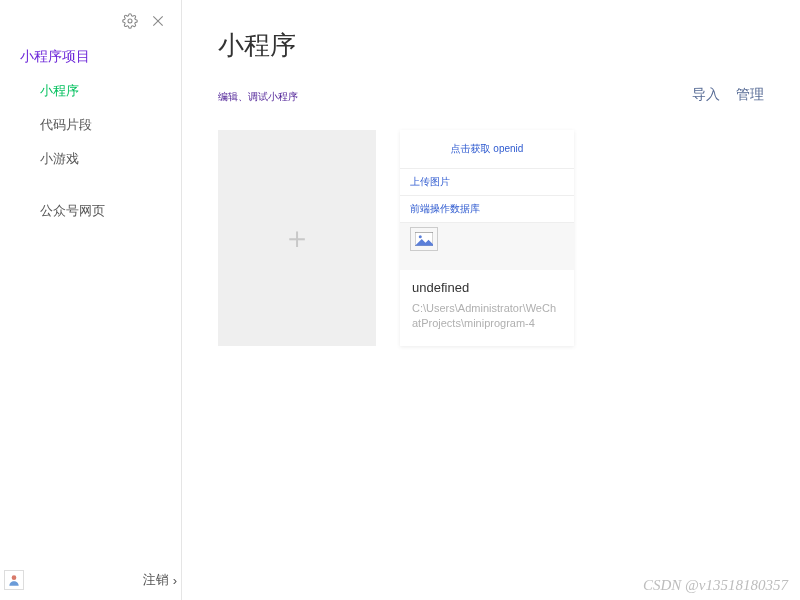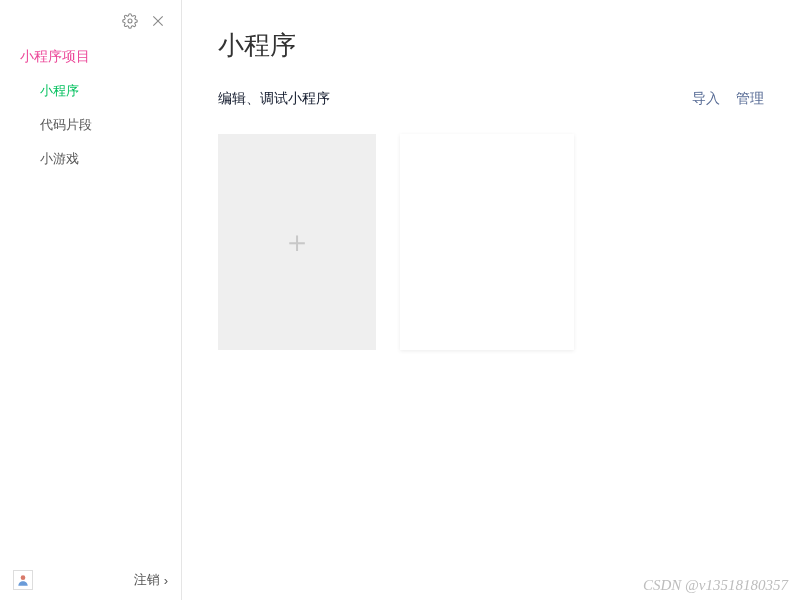--- a/index.html
+++ b/index.html
@@ -2,31 +2,31 @@
 <html><head>
 <meta charset="utf-8">
 <style>
   * { margin: 0; padding: 0; box-sizing: border-box; }
   body { font-family: -apple-system, "Segoe UI", "PingFang SC", "Microsoft YaHei", sans-serif; width: 800px; height: 600px; overflow: hidden; background: #fff; position: relative; }
   .app { display: flex; width: 100%; height: 100%; }
   .sidebar { width: 182px; height: 100%; background: #fff; position: relative; border-right: 1px solid #e5e5e5; }
   .top-icons { display: flex; justify-content: flex-end; gap: 10px; padding: 12px 14px 10px 0; }
   .icon-btn { width: 18px; height: 18px; display: flex; align-items: center; justify-content: center; color: #888; cursor: pointer; }
   .icon-btn svg { width: 16px; height: 16px; }
-  .section-title { font-size: 14px; color: #ec4899; padding: 8px 0 8px 20px; }
+  .section-title { font-size: 14px; color: #6d28d9; padding: 8px 0 8px 20px; }
   .nav-item { font-size: 13px; padding: 8px 0 8px 40px; color: #555; cursor: pointer; }
   .nav-item.active { color: #07c160; }
-  .sidebar-bottom { position: absolute; bottom: 10px; left: 0; right: 0; display: flex; align-items: center; justify-content: space-between; padding: 0 13px; }
+  .sidebar-bottom { position: absolute; bottom: 10px; left: 0; right: 0; display: flex; align-items: center; justify-content: space-between; padding: 0 4px; }
   .avatar { width: 20px; height: 20px; border: 1px solid #ddd; display: flex; align-items: center; justify-content: center; }
   .avatar svg { width: 14px; height: 14px; }
   .logout { font-size: 13px; color: #555; cursor: pointer; display: flex; align-items: center; gap: 4px; }
   .content { flex: 1; background: #fff; padding: 28px 36px 0 36px; position: relative; }
   .content-header { display: flex; justify-content: space-between; align-items: flex-end; margin-bottom: 26px; }
   .title-block .main-title { font-size: 26px; font-weight: 400; color: #333; margin-bottom: 12px; }
-  .title-block .subtitle { font-size: 14px; color: #0f172a; margin-top: 27px; }
+  .title-block .subtitle { font-size: 10px; color: #4c1d95; margin-top: 27px; }
   .header-actions { display: flex; gap: 16px; font-size: 14px; color: #576b95; }
   .header-actions span { cursor: pointer; }
   .projects { display: flex; gap: 24px; }
   .new-project { width: 158px; height: 216px; background: #efefef; display: flex; align-items: center; justify-content: center; cursor: pointer; }
   .plus { font-size: 30px; color: #c8c8c8; font-weight: 300; line-height: 1; }
   .project-card { width: 174px; background: #fff; box-shadow: 0 1px 4px rgba(0,0,0,0.08); cursor: pointer; }
   .preview { width: 100%; height: 140px; background: #f7f7f7; position: relative; overflow: hidden; font-size: 10px; }
   .pv-row { background: #fff; border-bottom: 1px solid #eee; color: #2f5bd0; padding: 6px 10px; }
   .pv-row.center { text-align: center; font-weight: 500; padding: 12px 10px; }
   .pv-img { padding: 4px 10px 0 10px; }
@@ -56,20 +56,21 @@
           </svg>
       </div>
     </div>
 
     <div class="section-title">小程序项目</div>
     <div class="nav-item active">小程序</div>
     <div class="nav-item">代码片段</div>
     <div class="nav-item">小游戏</div>
 
     <div style="height:18px"></div>
+    <div class="nav-item">公众号网页</div>
 
     <div class="sidebar-bottom">
       <div class="avatar">
         <svg viewBox="0 0 24 24">
             <circle cx="12" cy="8" r="4" fill="#d87a6a"></circle>
             <path d="M4 22c0-4.4 3.6-8 8-8s8 3.6 8 8" fill="#6a9bd8"></path>
           </svg>
       </div>
       <div class="logout">
         <span>注销</span>
@@ -89,18 +90,36 @@
         <span>管理</span>
       </div>
     </div>
 
     <div class="projects">
       <div class="new-project">
         <div class="plus">＋</div>
       </div>
 
       <div class="project-card">
+        <div class="preview">
+          <div class="pv-row center">点击获取 openid</div>
+          <div class="pv-row">上传图片</div>
+          <div class="pv-row">前端操作数据库</div>
+          <div class="pv-img">
+            <div class="pv-img-box">
+              <svg viewBox="0 0 24 18">
+                  <rect x="0" y="0" width="24" height="18" fill="#fff" stroke="#888" stroke-width="1"></rect>
+                  <circle cx="7" cy="6" r="2" fill="#5b7fd9"></circle>
+                  <path d="M0 18 L9 9 L14 14 L18 10 L24 16 L24 18 Z" fill="#5b7fd9"></path>
+                </svg>
+            </div>
+          </div>
+        </div>
+        <div class="card-info">
+          <div class="proj-name">undefined</div>
+          <div class="proj-path">C:\Users\Administrator\WeChatProjects\miniprogram-4</div>
+        </div>
       </div>
     </div>
 
     <div class="watermark">CSDN @v13518180357</div>
   </div>
 </div>
 
 </body></html>

